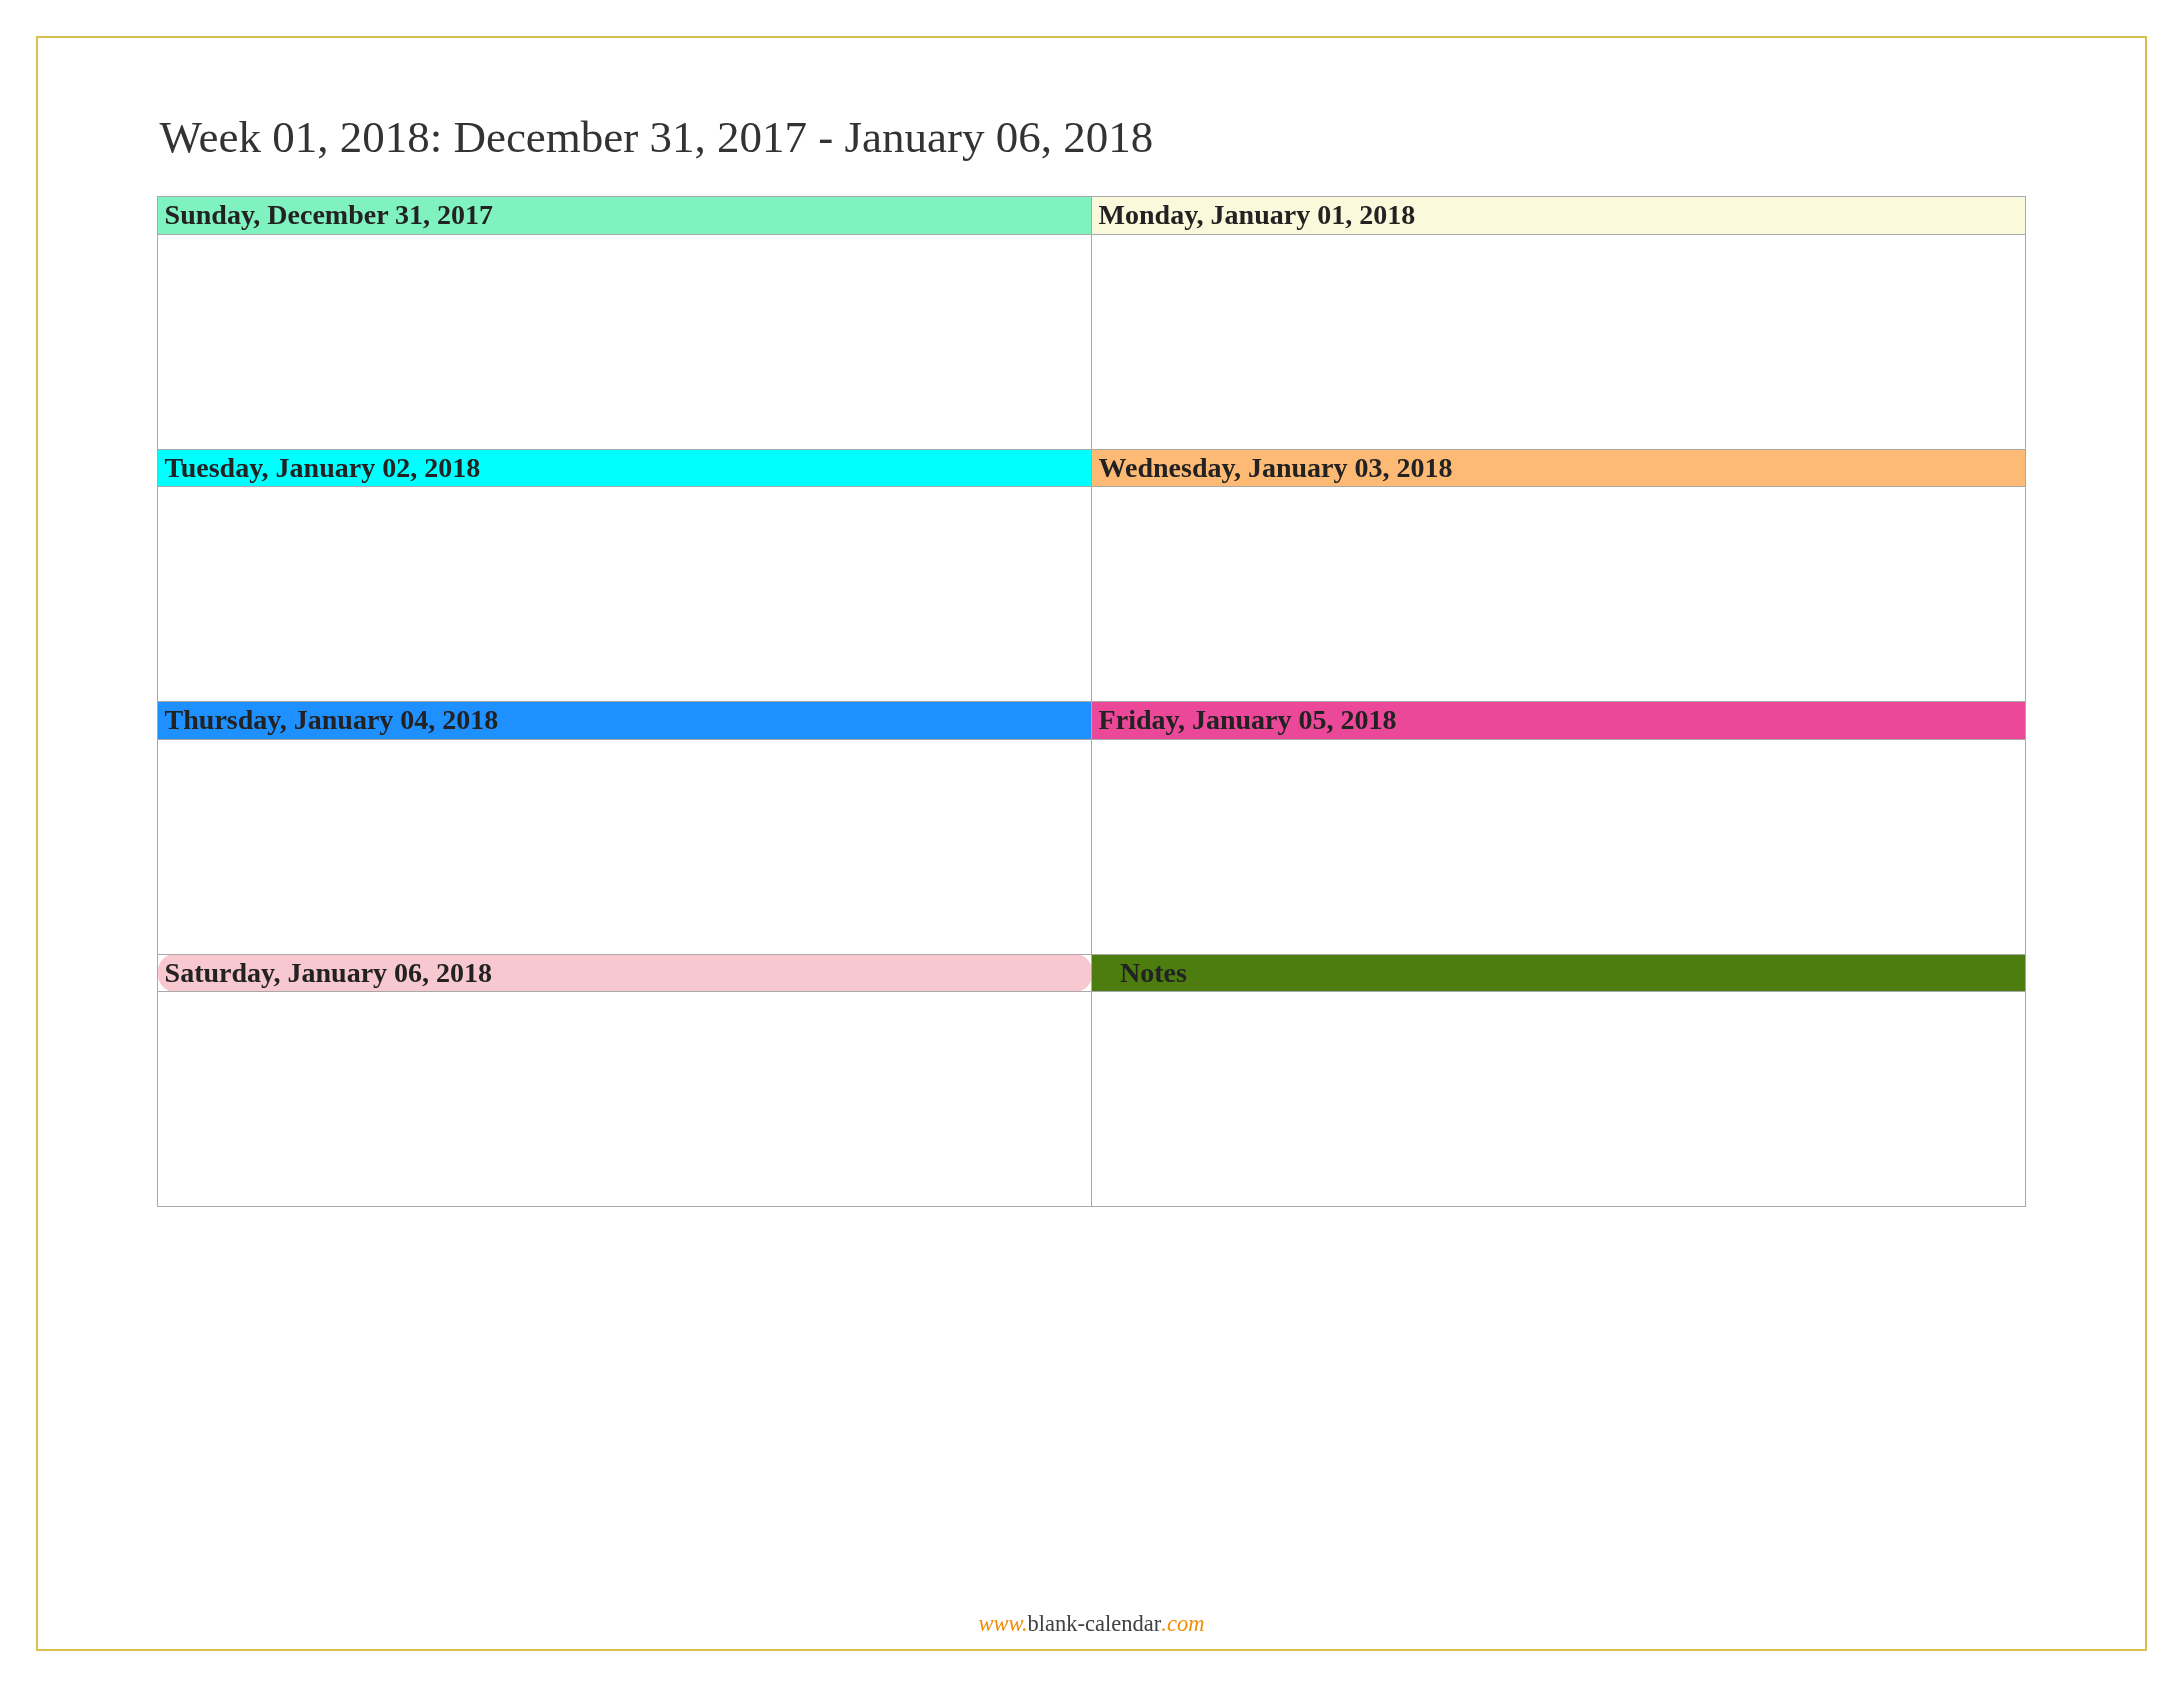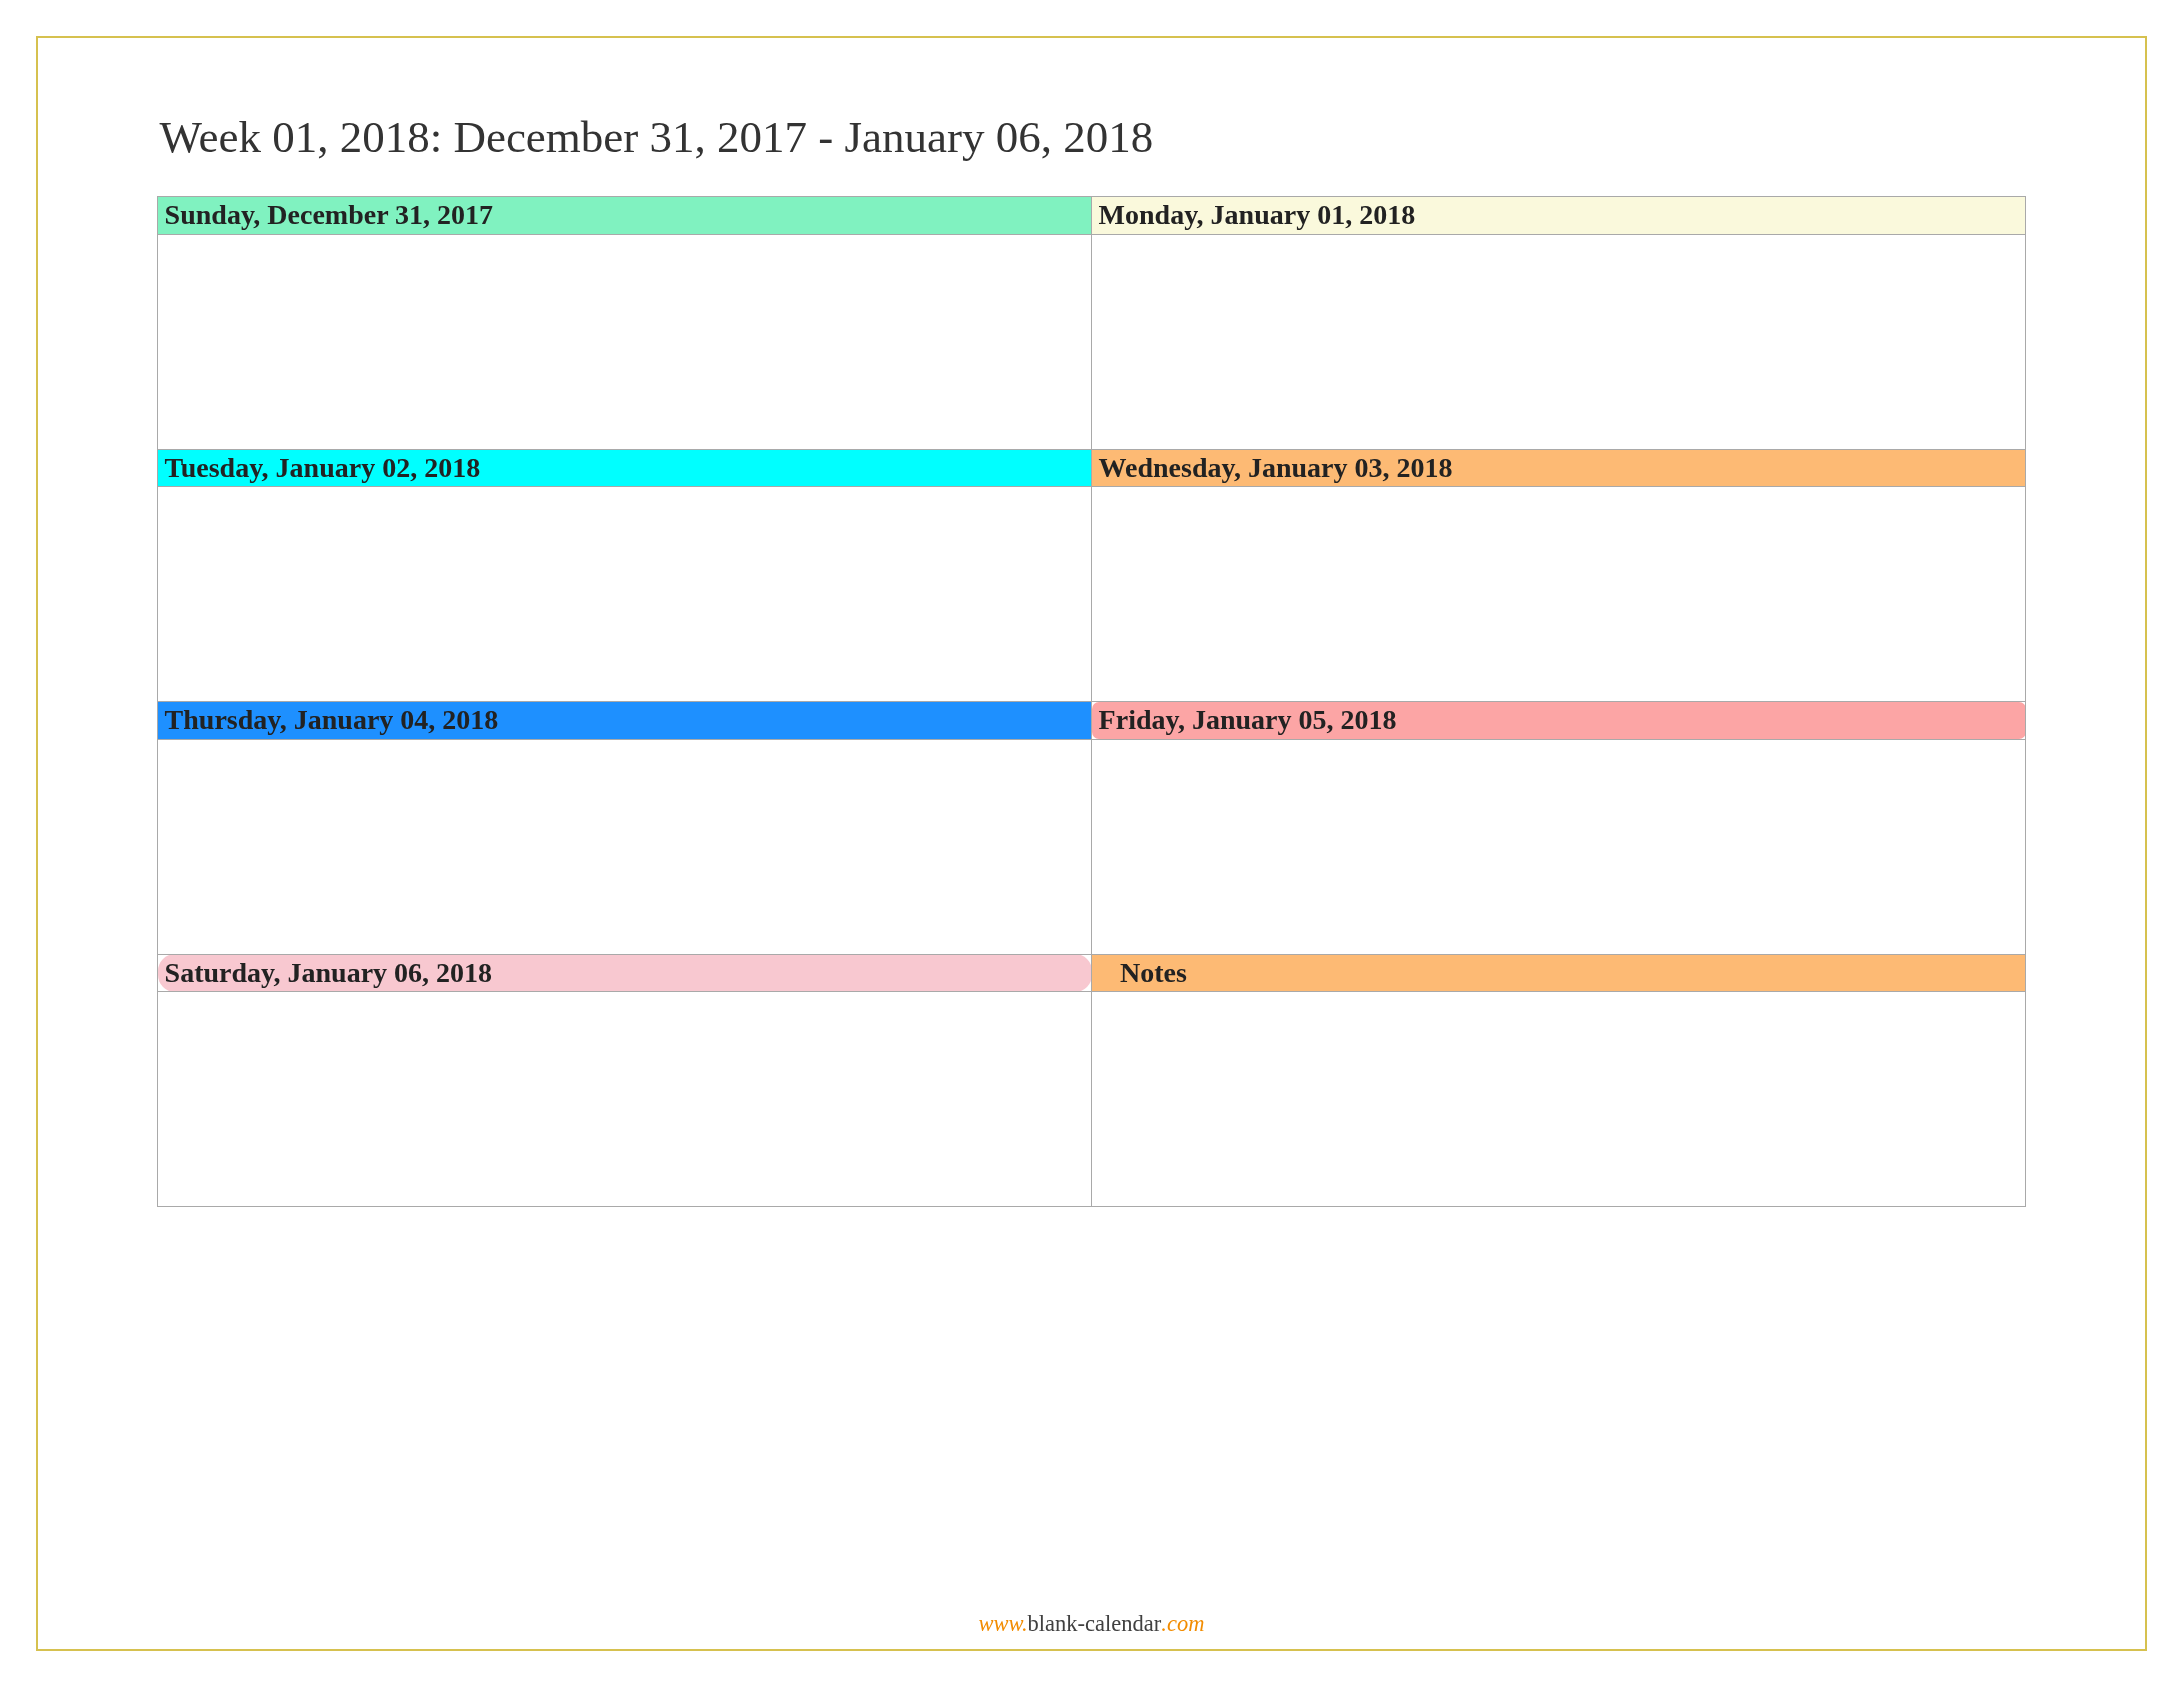--- a/index.html
+++ b/index.html
@@ -90,29 +90,29 @@
       <tr>
         <td class="cell-header" style="background:#00ffff;">Tuesday, January 02, 2018</td>
         <td class="cell-header" style="background:#fdba74;">Wednesday, January 03, 2018</td>
       </tr>
       <tr>
         <td class="cell-body"></td>
         <td class="cell-body"></td>
       </tr>
       <tr>
         <td class="cell-header" style="background:#1e90ff;">Thursday, January 04, 2018</td>
-        <td class="cell-header" style="background:#fca5a5;border-radius:7px;">Friday, January 05, 2018</td>
+        <td class="cell-header" style="background:#ec4899;">Friday, January 05, 2018</td>
       </tr>
       <tr>
         <td class="cell-body"></td>
         <td class="cell-body"></td>
       </tr>
       <tr>
         <td class="cell-header" style="background:#f8c8d0;border-radius:17px;">Saturday, January 06, 2018</td>
-        <td class="cell-header" style="background:#fdba74;padding-left:28px;">Notes</td>
+        <td class="cell-header" style="background:#4d7c0f;padding-left:28px;">Notes</td>
       </tr>
       <tr>
         <td class="cell-body"></td>
         <td class="cell-body"></td>
       </tr>
     </tbody>
       </table>
 
   </div>
 

